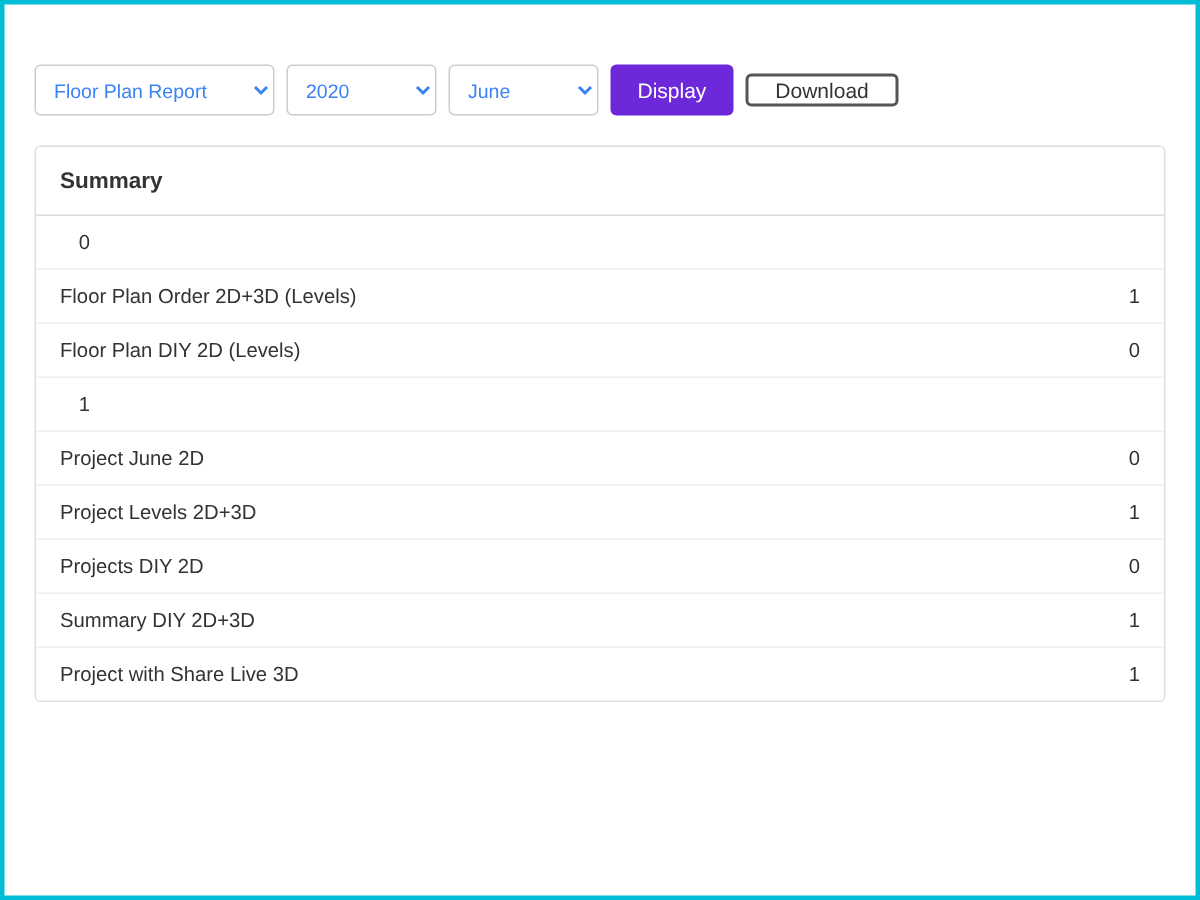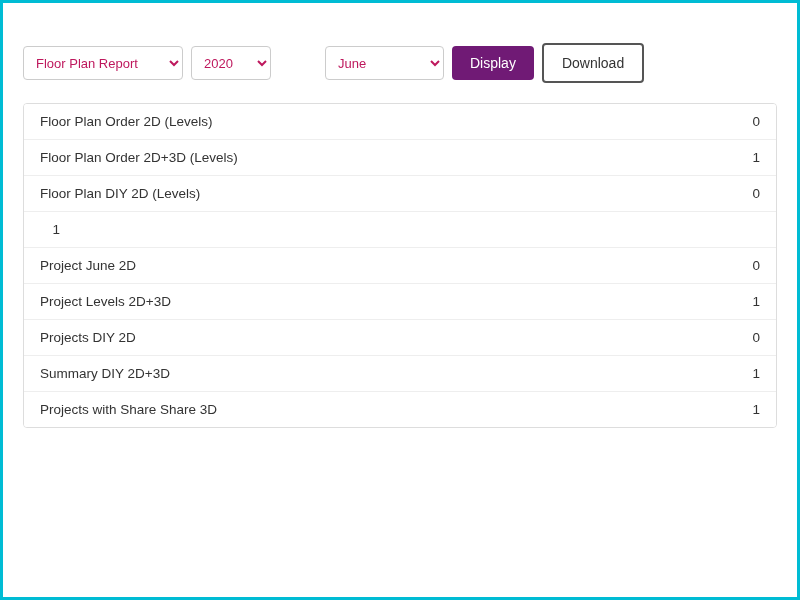--- a/index.html
+++ b/index.html
@@ -30,53 +30,52 @@
       margin-bottom: 20px;
       margin-top: 20px;
     }
 
     .toolbar select {
       height: 34px;
       border: 1px solid #ccc;
       border-radius: 4px;
       padding: 0 8px;
       font-size: 13px;
-      color: #be185d;
+      color: #3b82f6;
       background: #fff;
       appearance: auto;
       cursor: pointer;
     }
 
     .select-report {
       width: 160px;
     }
 
     .select-year {
-      width: 80px;
+      width: 100px;
     }
 
     .select-month {
-      width: 119px;
-      margin-left: 46px;
+      width: 100px;
     }
 
     .btn-display {
       height: 34px;
       padding: 0 18px;
-      background-color: #701a75;
+      background-color: #6d28d9;
       color: #fff;
       border: none;
       border-radius: 4px;
       font-size: 14px;
       cursor: pointer;
       font-weight: 500;
     }
 
     .btn-download {
-      height: 40px;
+      height: 22px;
       padding: 0 18px;
       background-color: #fff;
       color: #333;
       border: 2px solid #555;
       border-radius: 4px;
       font-size: 14px;
       cursor: pointer;
       font-weight: 500;
     }
 
@@ -153,23 +152,23 @@
       <option>October</option>
       <option>November</option>
       <option>December</option>
     </select>
 
     <button class="btn-display">Display</button>
     <button class="btn-download">Download</button>
   </div>
 
   <div class="summary-table">
-
-    <div class="summary-row">
-      <span class="row-label">Floor Plan Order 2D (Levels)</span>
+    <div class="summary-header">Summary</div>
+
+    <div class="summary-row">
       <span class="row-value">0</span>
     </div>
     <div class="summary-row">
       <span class="row-label">Floor Plan Order 2D+3D (Levels)</span>
       <span class="row-value">1</span>
     </div>
     <div class="summary-row">
       <span class="row-label">Floor Plan DIY 2D (Levels)</span>
       <span class="row-value">0</span>
     </div>
@@ -186,18 +185,18 @@
     </div>
     <div class="summary-row">
       <span class="row-label">Projects DIY 2D</span>
       <span class="row-value">0</span>
     </div>
     <div class="summary-row">
       <span class="row-label">Summary DIY 2D+3D</span>
       <span class="row-value">1</span>
     </div>
     <div class="summary-row">
-      <span class="row-label">Projects with Share Share 3D</span>
+      <span class="row-label">Project with Share Live 3D</span>
       <span class="row-value">1</span>
     </div>
   </div>
 
 </div>
 
 </body></html>

